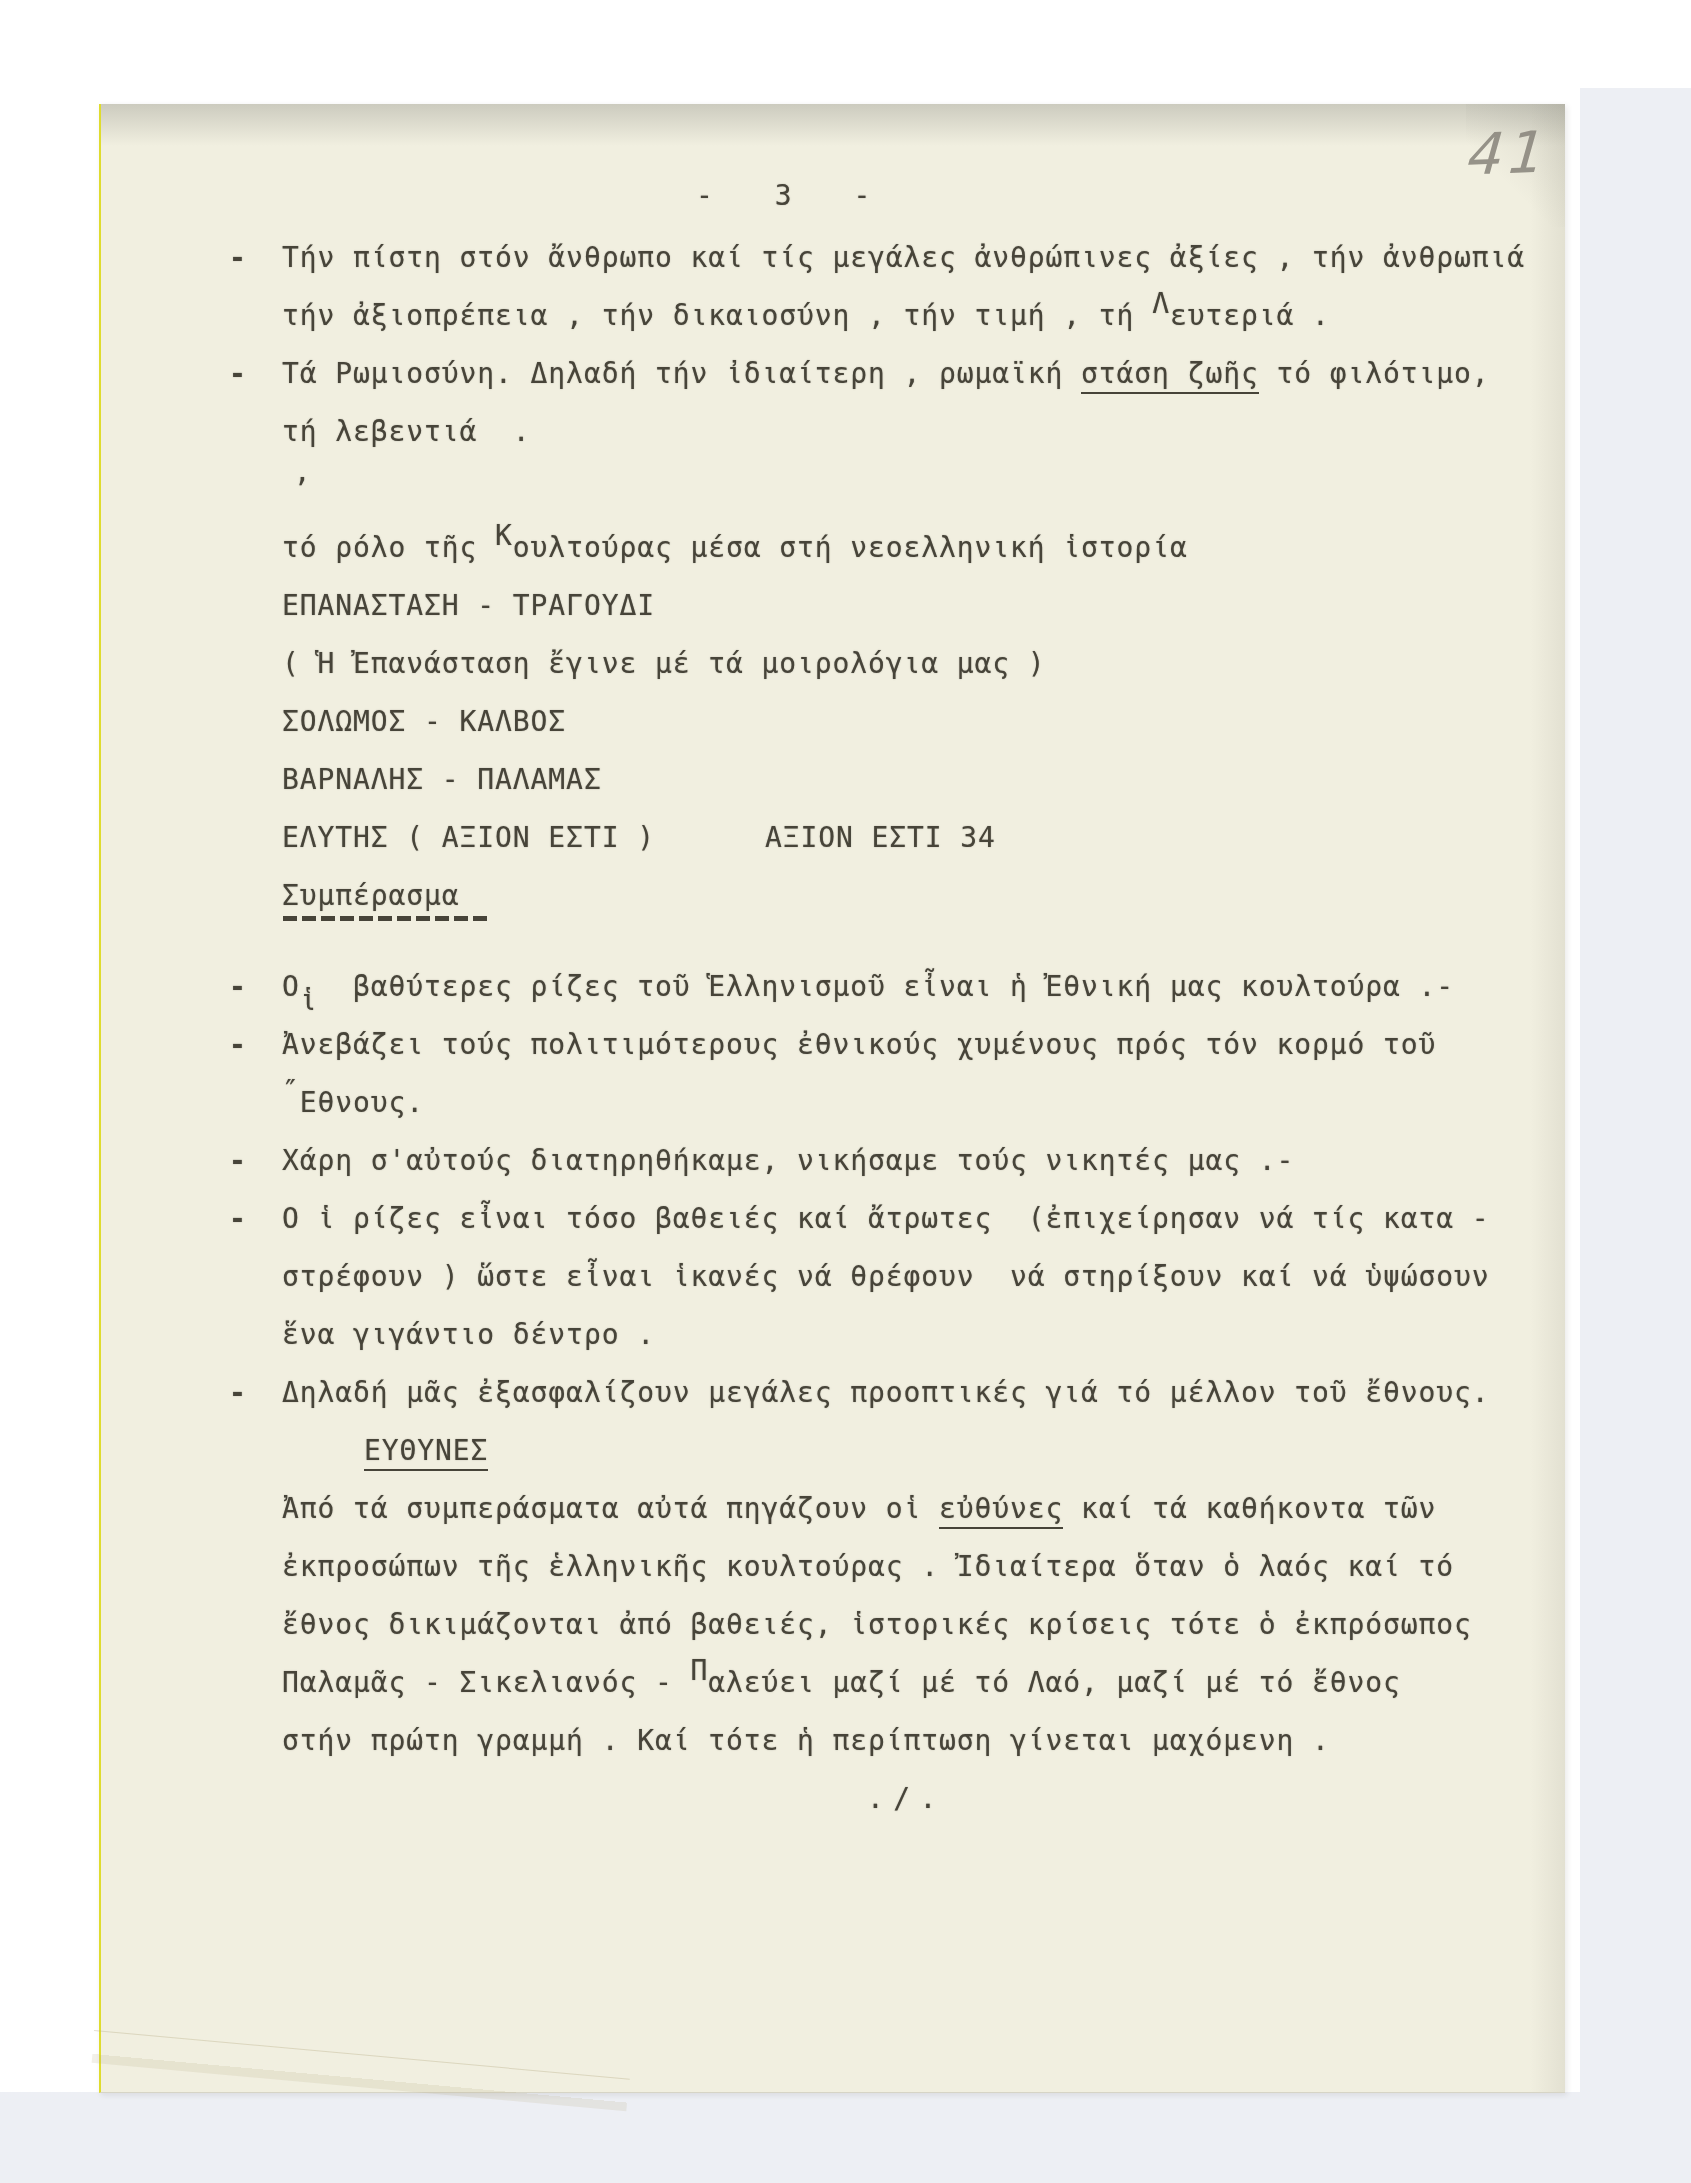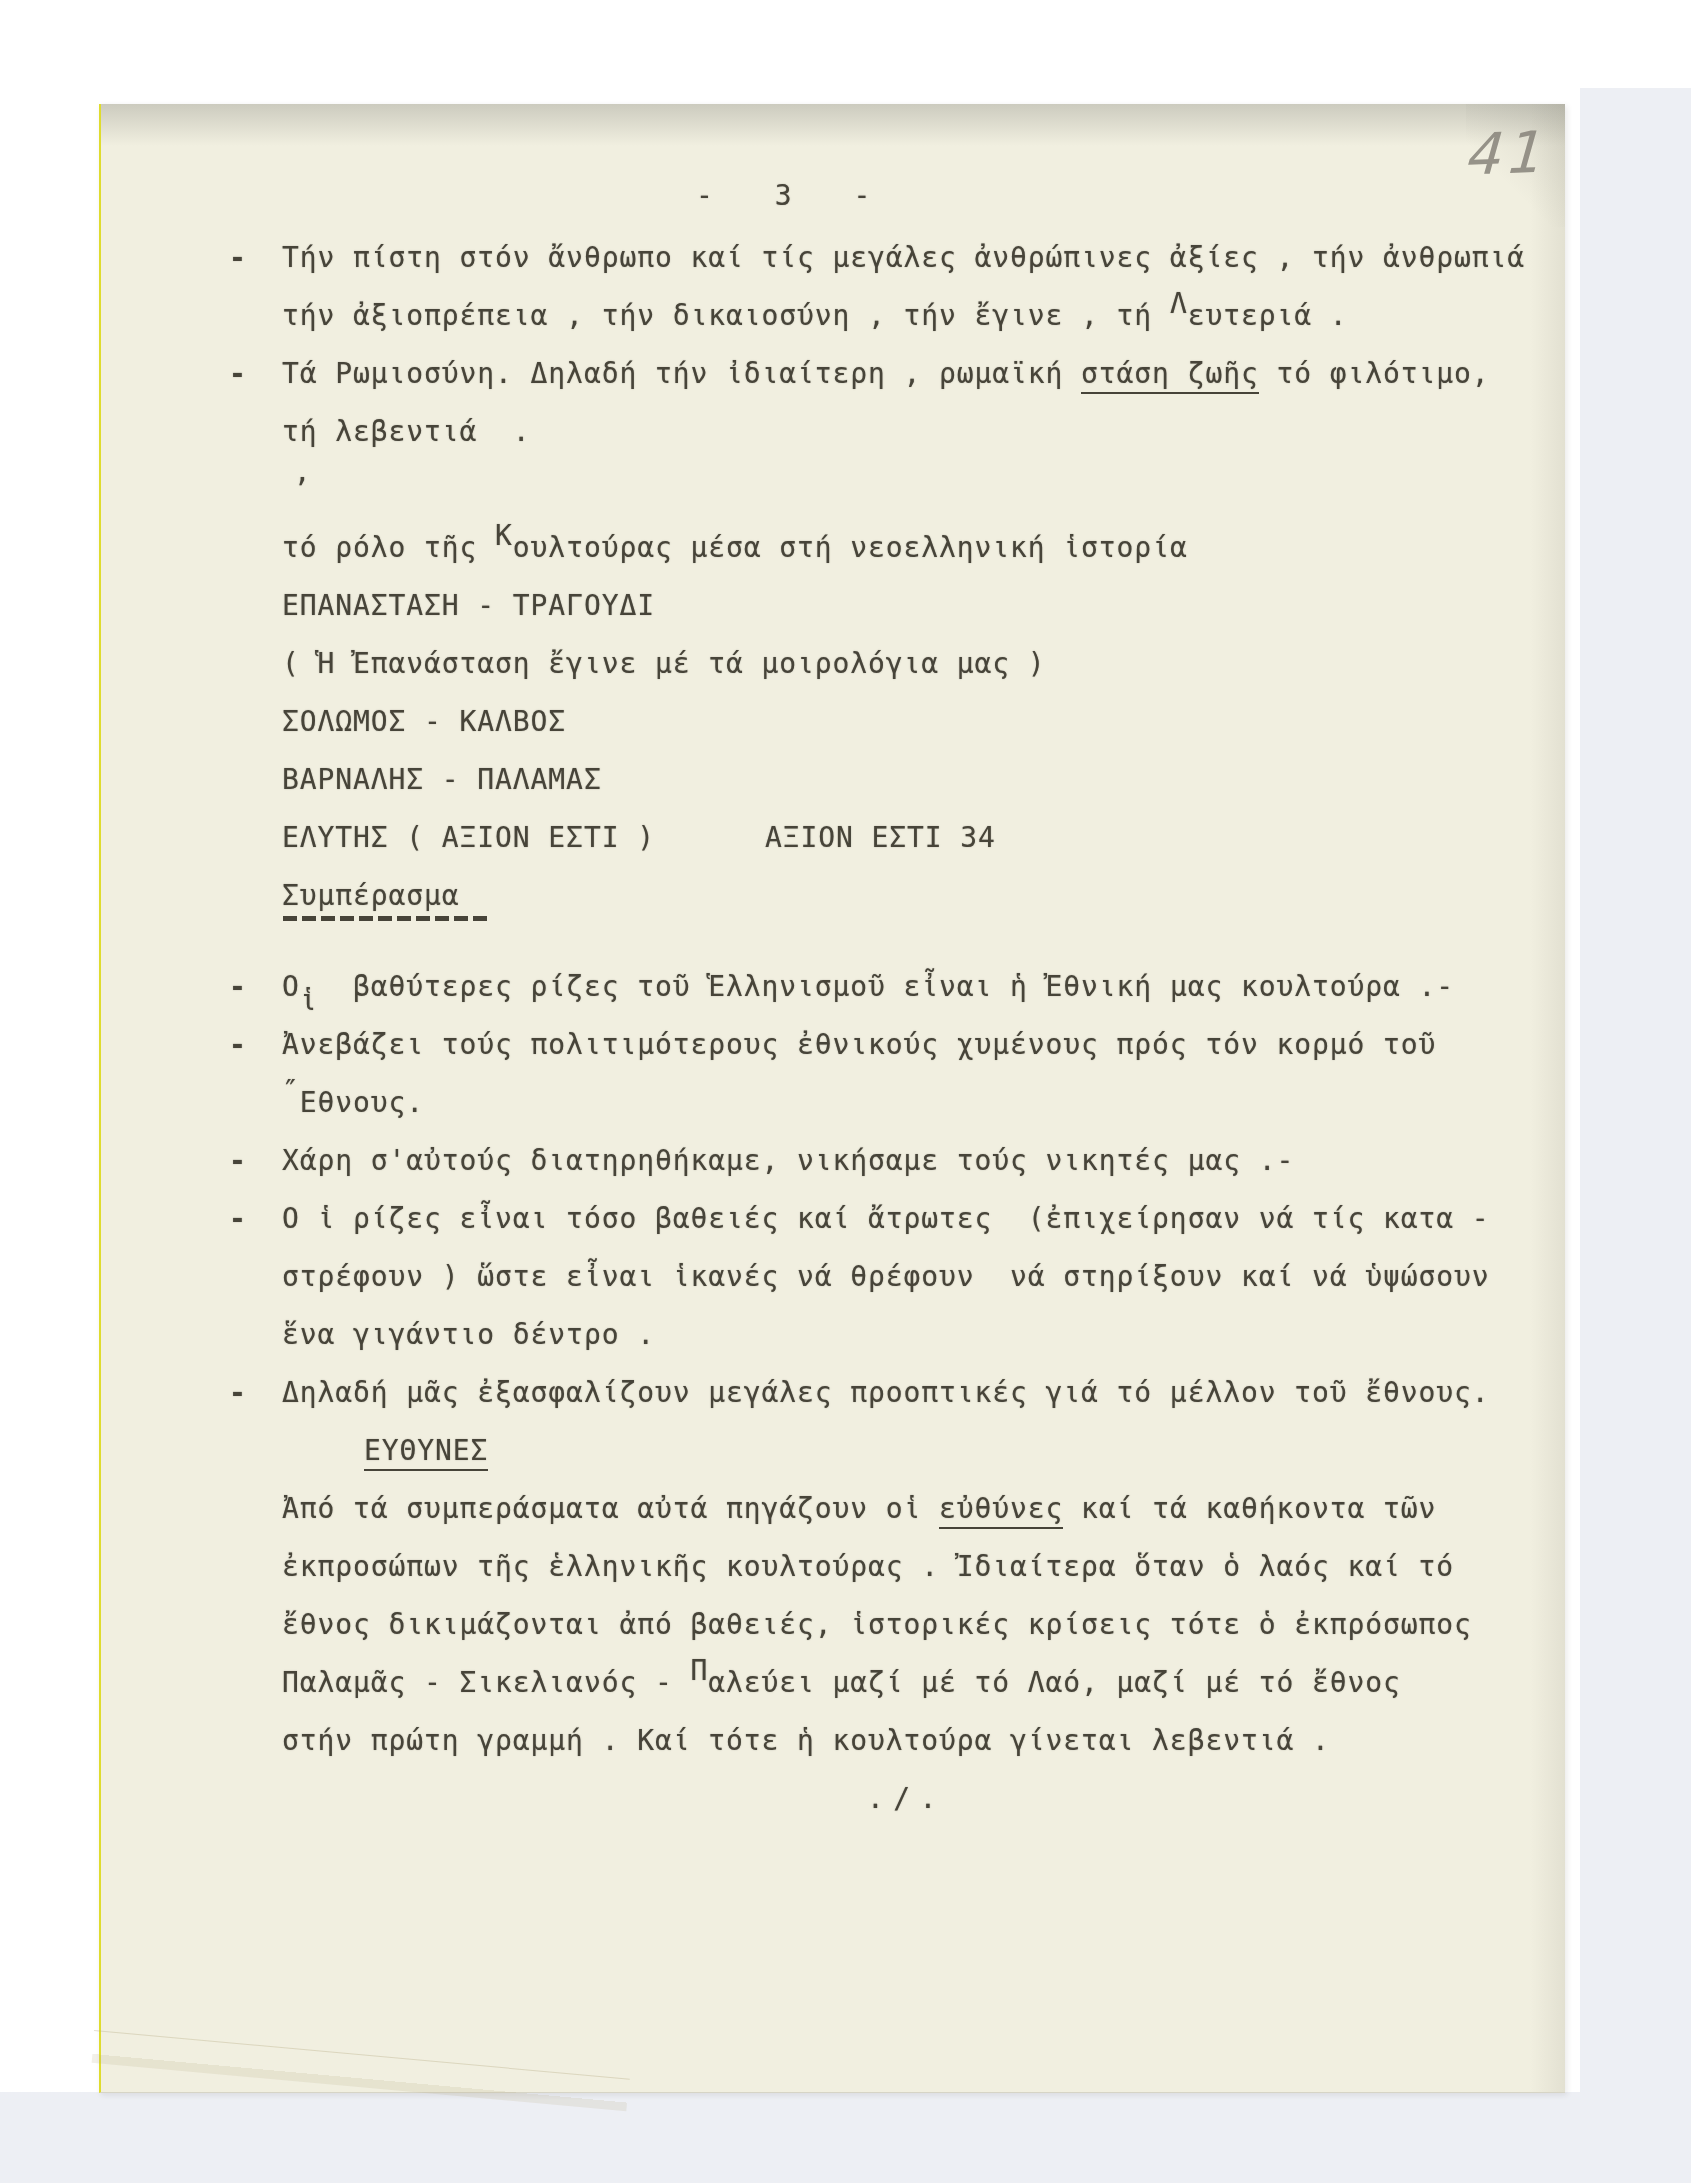--- a/index.html
+++ b/index.html
@@ -96,21 +96,21 @@
 <div class="paper">
   <div class="corner-fold"></div>
   <div class="crease"></div>
 
   <div class="handnum">41</div>
 
   <div class="pageno">- 3 -</div>
 
   <div class="typed" id="typed">
       <div class="line bullet"><span class="dash">-</span><span class="seg">Τήν πίστη στόν ἄνθρωπο καί τίς μεγάλες ἀνθρώπινες ἀξίες , τήν ἀνθρωπιά</span></div>
-      <div class="line plain"><span class="seg">τήν ἀξιοπρέπεια , τήν δικαιοσύνη , τήν ἔγινε , τή </span><span class="seg r">Λ</span><span class="seg">ευτεριά .</span></div>
+      <div class="line plain"><span class="seg">τήν ἀξιοπρέπεια , τήν δικαιοσύνη , τήν τιμή , τή </span><span class="seg r">Λ</span><span class="seg">ευτεριά .</span></div>
       <div class="line bullet"><span class="dash">-</span><span class="seg">Τά Ρωμιοσύνη. Δηλαδή τήν ἰδιαίτερη , ρωμαϊκή </span><span class="seg u">στάση ζωῆς</span><span class="seg"> τό φιλότιμο,</span></div>
       <div class="line plain"><span class="seg">τή λεβεντιά  .</span></div>
       <div class="line apos"><span class="seg">’</span></div>
       <div class="line plain"><span class="seg">τό ρόλο τῆς </span><span class="seg r">Κ</span><span class="seg">ουλτούρας μέσα στή νεοελληνική ἱστορία</span></div>
       <div class="line plain"><span class="seg">ΕΠΑΝΑΣΤΑΣΗ - ΤΡΑΓΟΥΔΙ</span></div>
       <div class="line plain"><span class="seg">( Ἡ Ἐπανάσταση ἔγινε μέ τά μοιρολόγια μας )</span></div>
       <div class="line plain"><span class="seg">ΣΟΛΩΜΟΣ - ΚΑΛΒΟΣ</span></div>
       <div class="line plain"><span class="seg">ΒΑΡΝΑΛΗΣ - ΠΑΛΑΜΑΣ</span></div>
       <div class="line plain"><span class="seg">ΕΛΥΤΗΣ ( ΑΞΙΟΝ ΕΣΤΙ )</span><span class="seg gap">ΑΞΙΟΝ ΕΣΤΙ 34</span></div>
       <div class="line rule"><span class="seg">Συμπέρασμα</span></div>
@@ -120,17 +120,17 @@
       <div class="line bullet"><span class="dash">-</span><span class="seg">Χάρη σ'αὐτούς διατηρηθήκαμε, νικήσαμε τούς νικητές μας .-</span></div>
       <div class="line bullet"><span class="dash">-</span><span class="seg">Ο ἱ ρίζες εἶναι τόσο βαθειές καί ἄτρωτες  (ἐπιχείρησαν νά τίς κατα -</span></div>
       <div class="line plain"><span class="seg">στρέφουν ) ὥστε εἶναι ἱκανές νά θρέφουν  νά στηρίξουν καί νά ὑψώσουν</span></div>
       <div class="line plain"><span class="seg">ἕνα γιγάντιο δέντρο .</span></div>
       <div class="line bullet"><span class="dash">-</span><span class="seg">Δηλαδή μᾶς ἐξασφαλίζουν μεγάλες προοπτικές γιά τό μέλλον τοῦ ἔθνους.</span></div>
       <div class="line head"><span class="seg u">ΕΥΘΥΝΕΣ</span></div>
       <div class="line indent2"><span class="seg">Ἀπό τά συμπεράσματα αὐτά πηγάζουν οἱ </span><span class="seg u">εὐθύνες</span><span class="seg"> καί τά καθήκοντα τῶν</span></div>
       <div class="line plain"><span class="seg">ἐκπροσώπων τῆς ἑλληνικῆς κουλτούρας . Ἰδιαίτερα ὅταν ὁ λαός καί τό</span></div>
       <div class="line plain"><span class="seg">ἔθνος δικιμάζονται ἀπό βαθειές, ἱστορικές κρίσεις τότε ὁ ἐκπρόσωπος</span></div>
       <div class="line plain"><span class="seg">Παλαμᾶς - Σικελιανός - </span><span class="seg r">Π</span><span class="seg">αλεύει μαζί μέ τό Λαό, μαζί μέ τό ἔθνος</span></div>
-      <div class="line plain"><span class="seg">στήν πρώτη γραμμή . Καί τότε ἡ κουλτούρα γίνεται λεβεντιά .</span></div>
+      <div class="line plain"><span class="seg">στήν πρώτη γραμμή . Καί τότε ἡ περίπτωση γίνεται μαχόμενη .</span></div>
       <div class="line mark"><span class="seg">./.</span></div>
     </div>
 </div>
 
 
 </body></html>

